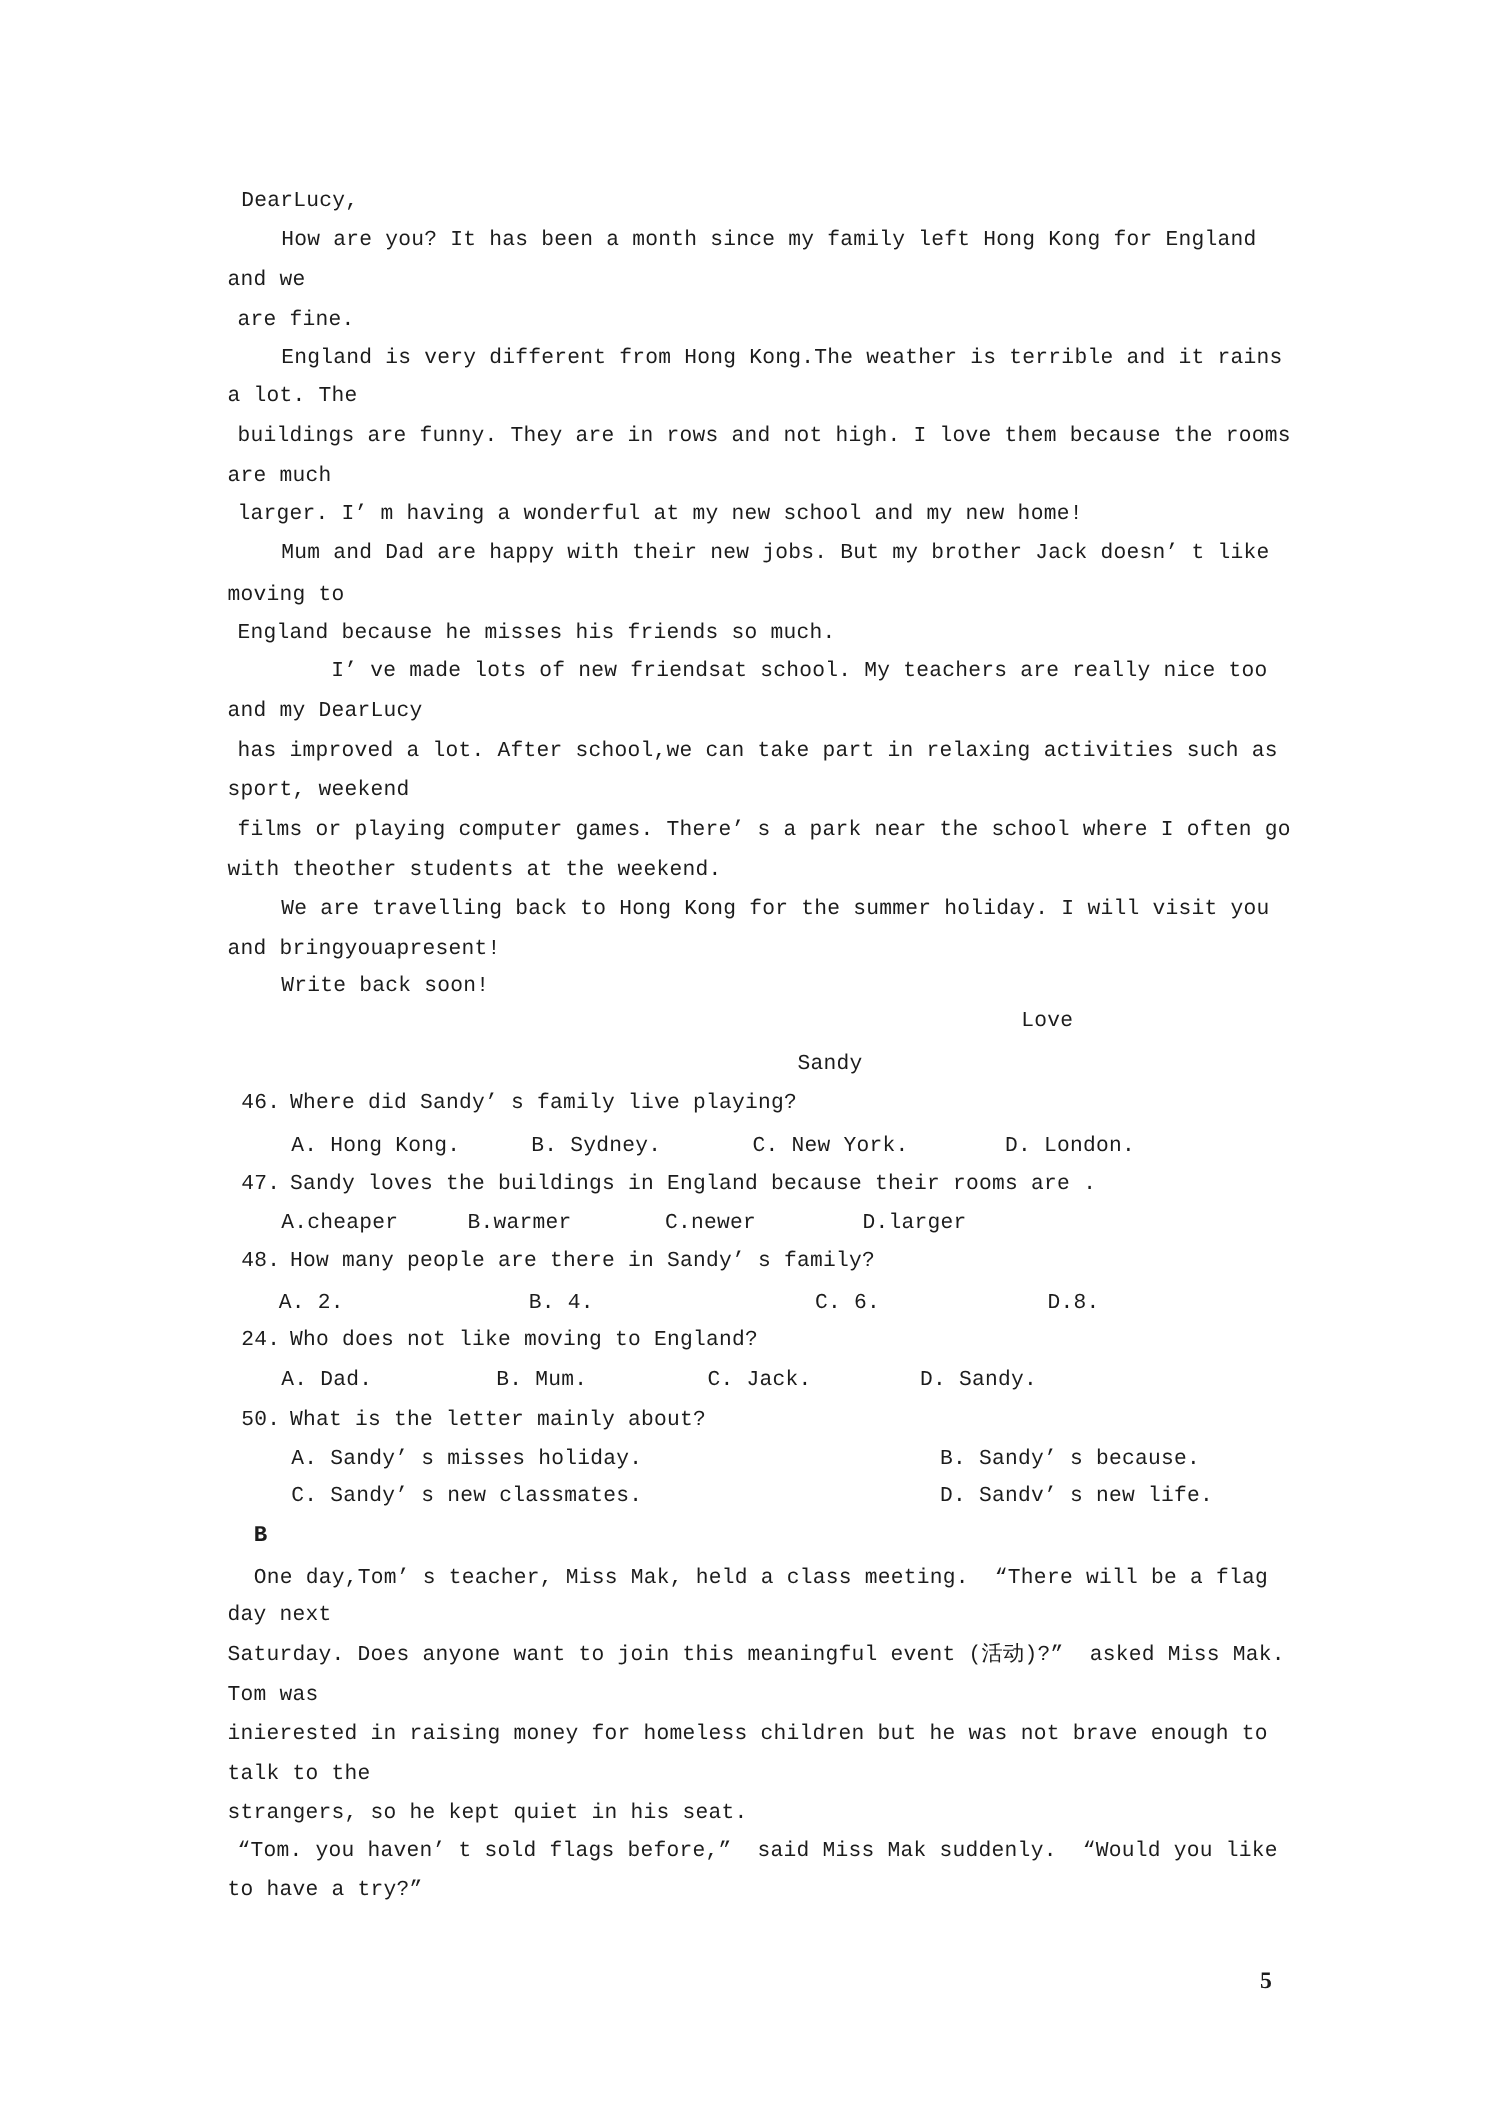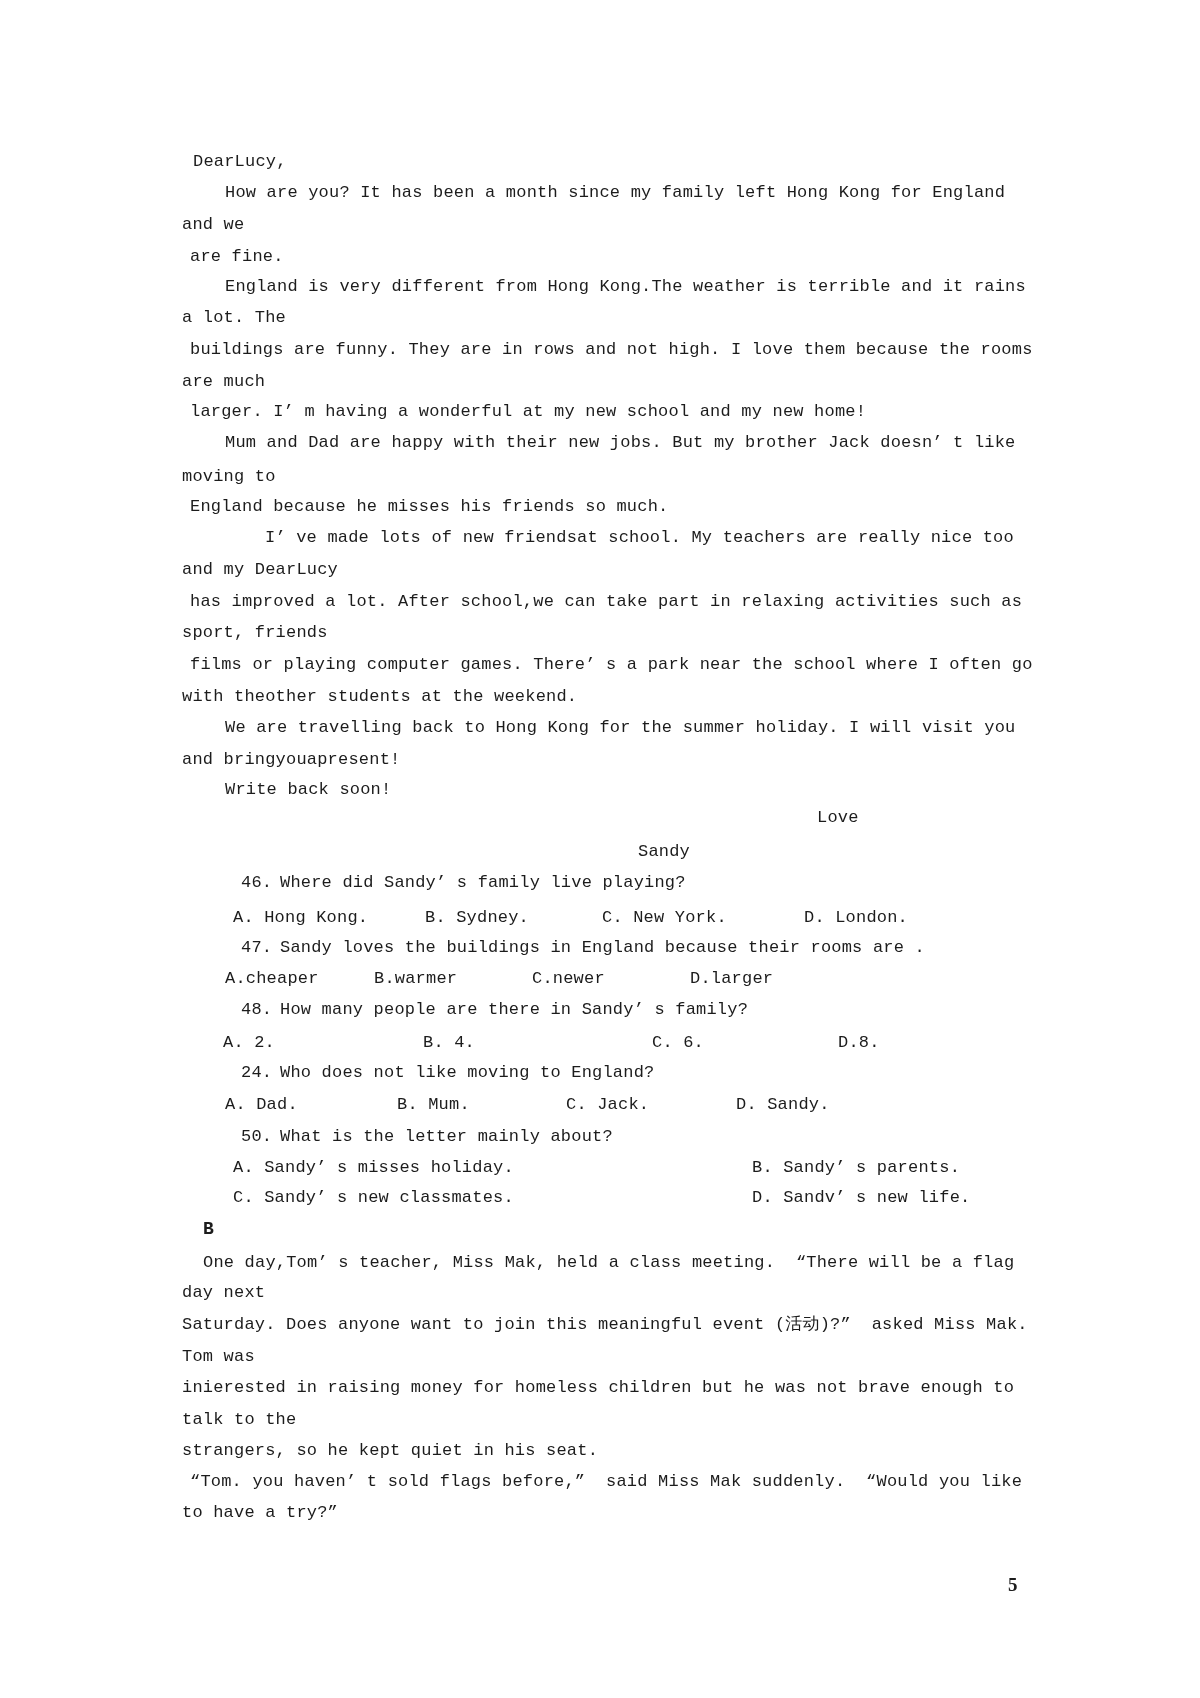--- a/index.html
+++ b/index.html
@@ -11,21 +11,21 @@
     color:#1c1c1c;
     overflow:hidden;
   }
   .ln{
     position:absolute;
     font-size:17px;
     line-height:22px;
     white-space:pre;
     letter-spacing:0.2px;
   }
-  .qnum{display:inline-block;min-width:39px;margin-left:48px;}
+  .qnum{display:inline-block;min-width:39px;}
   .marker{font-weight:bold;font-size:18px;}
   .pagenum{
     font-family:"Liberation Serif","DejaVu Serif",serif;
     font-weight:bold;
     font-size:19px;
   }
 </style>
 </head>
 <body>
 
@@ -40,21 +40,21 @@
     <div class="ln" style="top:307px;left:182px">a lot. The</div>
     <div class="ln" style="top:339px;left:190px">buildings are funny. They are in rows and not high. I love them because the rooms</div>
     <div class="ln" style="top:371px;left:182px">are much</div>
     <div class="ln" style="top:401px;left:190px">larger. I’ m having a wonderful at my new school and my new home!</div>
     <div class="ln" style="top:432px;left:225px">Mum and Dad are happy with their new jobs. But my brother Jack doesn’ t like</div>
     <div class="ln" style="top:466px;left:182px">moving to</div>
     <div class="ln" style="top:496px;left:190px">England because he misses his friends so much.</div>
     <div class="ln" style="top:527px;left:265px">I’ ve made lots of new friendsat school. My teachers are really nice too</div>
     <div class="ln" style="top:559px;left:182px">and my DearLucy</div>
     <div class="ln" style="top:591px;left:190px">has improved a lot. After school,we can take part in relaxing activities such as</div>
-    <div class="ln" style="top:622px;left:182px">sport, friends</div>
+    <div class="ln" style="top:622px;left:182px">sport, weekend</div>
     <div class="ln" style="top:654px;left:190px">films or playing computer games. There’ s a park near the school where I often go</div>
     <div class="ln" style="top:686px;left:182px">with theother students at the weekend.</div>
     <div class="ln" style="top:717px;left:225px">We are travelling back to Hong Kong for the summer holiday. I will visit you</div>
     <div class="ln" style="top:749px;left:182px">and bringyouapresent!</div>
     <div class="ln" style="top:779px;left:225px">Write back soon!</div>
     <div class="ln" style="top:807px;left:817px">Love</div>
     <div class="ln" style="top:841px;left:638px">Sandy</div>
   </div>
 
   <div>
@@ -85,21 +85,21 @@
     <div class="ln" style="top:1062px;left:193px"><span class="qnum">24.</span><span>Who does not like moving to England?</span></div>
     <div class="ln" style="top:1094px;left:225px">A. Dad.</div>
     <div class="ln" style="top:1094px;left:397px">B. Mum.</div>
     <div class="ln" style="top:1094px;left:566px">C. Jack.</div>
     <div class="ln" style="top:1094px;left:736px">D. Sandy.</div>
   </div>
 
   <div>
     <div class="ln" style="top:1126px;left:193px"><span class="qnum">50.</span><span>What is the letter mainly about?</span></div>
     <div class="ln" style="top:1157px;left:233px">A. Sandy’ s misses holiday.</div>
-    <div class="ln" style="top:1157px;left:752px">B. Sandy’ s parents.</div>
+    <div class="ln" style="top:1157px;left:752px">B. Sandy’ s because.</div>
     <div class="ln" style="top:1187px;left:233px">C. Sandy’ s new classmates.</div>
     <div class="ln" style="top:1187px;left:752px">D. Sandv’ s new life.</div>
   </div>
 
   <div>
     <div class="ln marker" style="top:1218px;left:203px">B</div>
     <div class="ln" style="top:1252px;left:203px">One day,Tom’ s teacher, Miss Mak, held a class meeting.  “There will be a flag</div>
     <div class="ln" style="top:1282px;left:182px">day next</div>
     <div class="ln" style="top:1314px;left:182px">Saturday. Does anyone want to join this meaningful event (活动)?”  asked Miss Mak.</div>
     <div class="ln" style="top:1346px;left:182px">Tom was</div>

